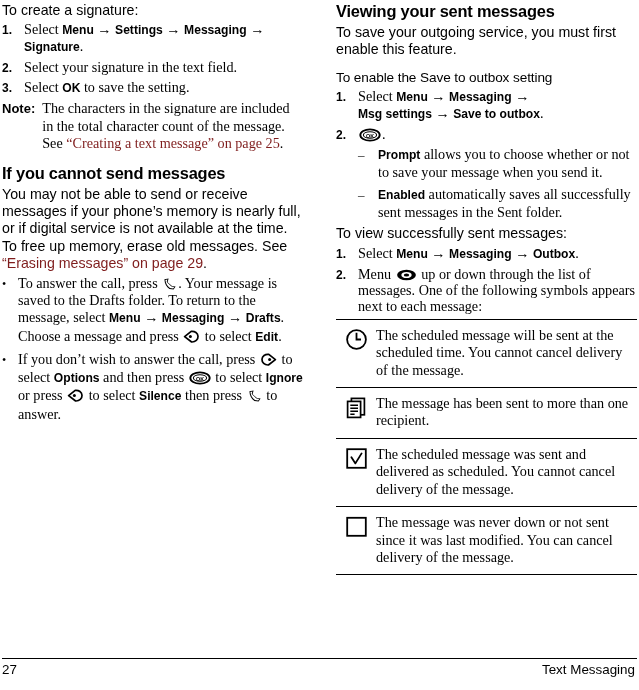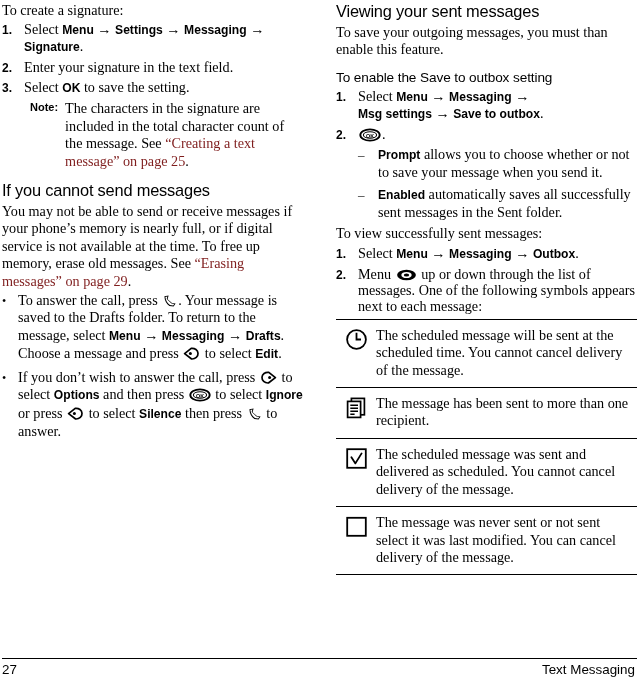--- a/index.html
+++ b/index.html
@@ -24,29 +24,29 @@
   }
   .col {
     width: 301px;
     padding: 2px 0 0 0;
   }
   .col-left { margin-left: 2px; margin-right: 33px; }
   .col-right { margin-left: 0px; }
 
   
   .body-text {
-    font-family: Liberation Serif, serif;
+    font-family: Liberation Sans, sans-serif;
     font-size: 14.2px;
     line-height: 17.4px;
     margin: 0 0 2px 0;
     text-align: left;
   }
   .h2 {
     font-family: "Liberation Sans", "DejaVu Sans", sans-serif;
-    font-weight: normal;
+    font-weight: bold;
     font-size: 16.4px;
     line-height: 19px;
     margin: 11px 0 3px 0;
     letter-spacing: -0.2px;
   }
   .h3 {
     font-family: "Liberation Sans", "DejaVu Sans", sans-serif;
     font-weight: normal;
     font-size: 13.6px;
     line-height: 17px;
@@ -98,25 +98,24 @@
     font-size: 13px; line-height: 17.4px;
   }
   .dash-body { flex: 1; font-size: 14.2px; line-height: 17.4px; }
   .dash-wrap { margin-left: 22px; }
 
   
   .note { display: flex; margin: 4px 0 0 0; }
   .note-label {
     font-family: "Liberation Sans", "DejaVu Sans", sans-serif;
     font-weight: bold;
-    font-size: 11px;
+    font-size: 13px;
     flex: 0 0 auto;
     padding-right: 7px;
     padding-top: 1px;
-    margin-left: 28px;
   }
   .note-body { font-size: 14.2px; line-height: 17.4px; flex: 1; }
 
   .xref { color: #7f1d1d; }
 
   
   .key {
     display: inline-block;
     vertical-align: -3px;
     margin: 0 1px;
@@ -180,21 +179,21 @@
       <p class="body-text">To create a signature:</p>
 
       <ul class="steps">
         <li class="step">
           <span class="step-num">1.</span>
           <span class="step-body"><span>Select </span><span class="ui">Menu</span><span> → </span><span class="ui">Settings</span><span> → </span><span class="ui">Messaging</span><span> → </span><span class="ui">Signature</span><span>.</span></span>
         </li>
 
         <li class="step">
           <span class="step-num">2.</span>
-          <span class="step-body">Enter your signature in the text field.</span>
+          <span class="step-body">Select your signature in the text field.</span>
         </li>
 
         <li class="step">
           <span class="step-num">3.</span>
           <span class="step-body"><span>Select </span><span class="ui">OK</span><span> to save the setting.</span></span>
         </li>
       </ul>
 
       <div class="note">
         <span class="note-label">Note:</span>
@@ -236,21 +235,21 @@
                   <path d="M3.4 2.9 L5.4 2.6 L4.7 5.1 L9.5 9.4 L12.2 9.9 L11.2 11.4 L8.0 11.0 C5.4 9.2 3.8 6.6 3.4 2.9 Z" fill="#fff"></path>
                 </svg></span><span> to answer.</span></span>
         </li>
       </ul>
     </div>
 
     <div class="col col-right">
 
       <h2 class="h2" style="margin-top:0;">Viewing your sent messages</h2>
 
-      <p class="body-text">To save your outgoing messages, you must than enable this feature.</p>
+      <p class="body-text">To save your outgoing service, you must first enable this feature.</p>
 
       <h3 class="h3">To enable the Save to outbox setting</h3>
 
       <ul class="steps">
         <li class="step">
           <span class="step-num">1.</span>
           <span class="step-body"><span>Select </span><span class="ui">Menu</span><span> → </span><span class="ui">Messaging</span><span> → </span><br><span class="ui">Msg settings</span><span> → </span><span class="ui">Save to outbox</span><span>.</span></span>
         </li>
 
         <li class="step">
@@ -322,21 +321,21 @@
                 </svg>
             </td>
             <td class="sym-desc">The scheduled message was sent and delivered as scheduled. You cannot cancel delivery of the message.</td>
           </tr>
           <tr>
             <td class="sym-cell">
               <svg width="23" height="23" viewBox="0 0 23 23">
                   <rect x="2.2" y="2.8" width="18.6" height="18.0" fill="none" stroke="#000" stroke-width="1.8"></rect>
                 </svg>
             </td>
-            <td class="sym-desc">The message was never sent or not sent select it was last modified. You can cancel delivery of the message.</td>
+            <td class="sym-desc">The message was never down or not sent since it was last modified. You can cancel delivery of the message.</td>
           </tr>
         </tbody>
       </table>
     </div>
   </div>
 
   <div class="footer">
     <div class="footer-rule"></div>
     <div class="footer-inner">
       <span>27</span>

